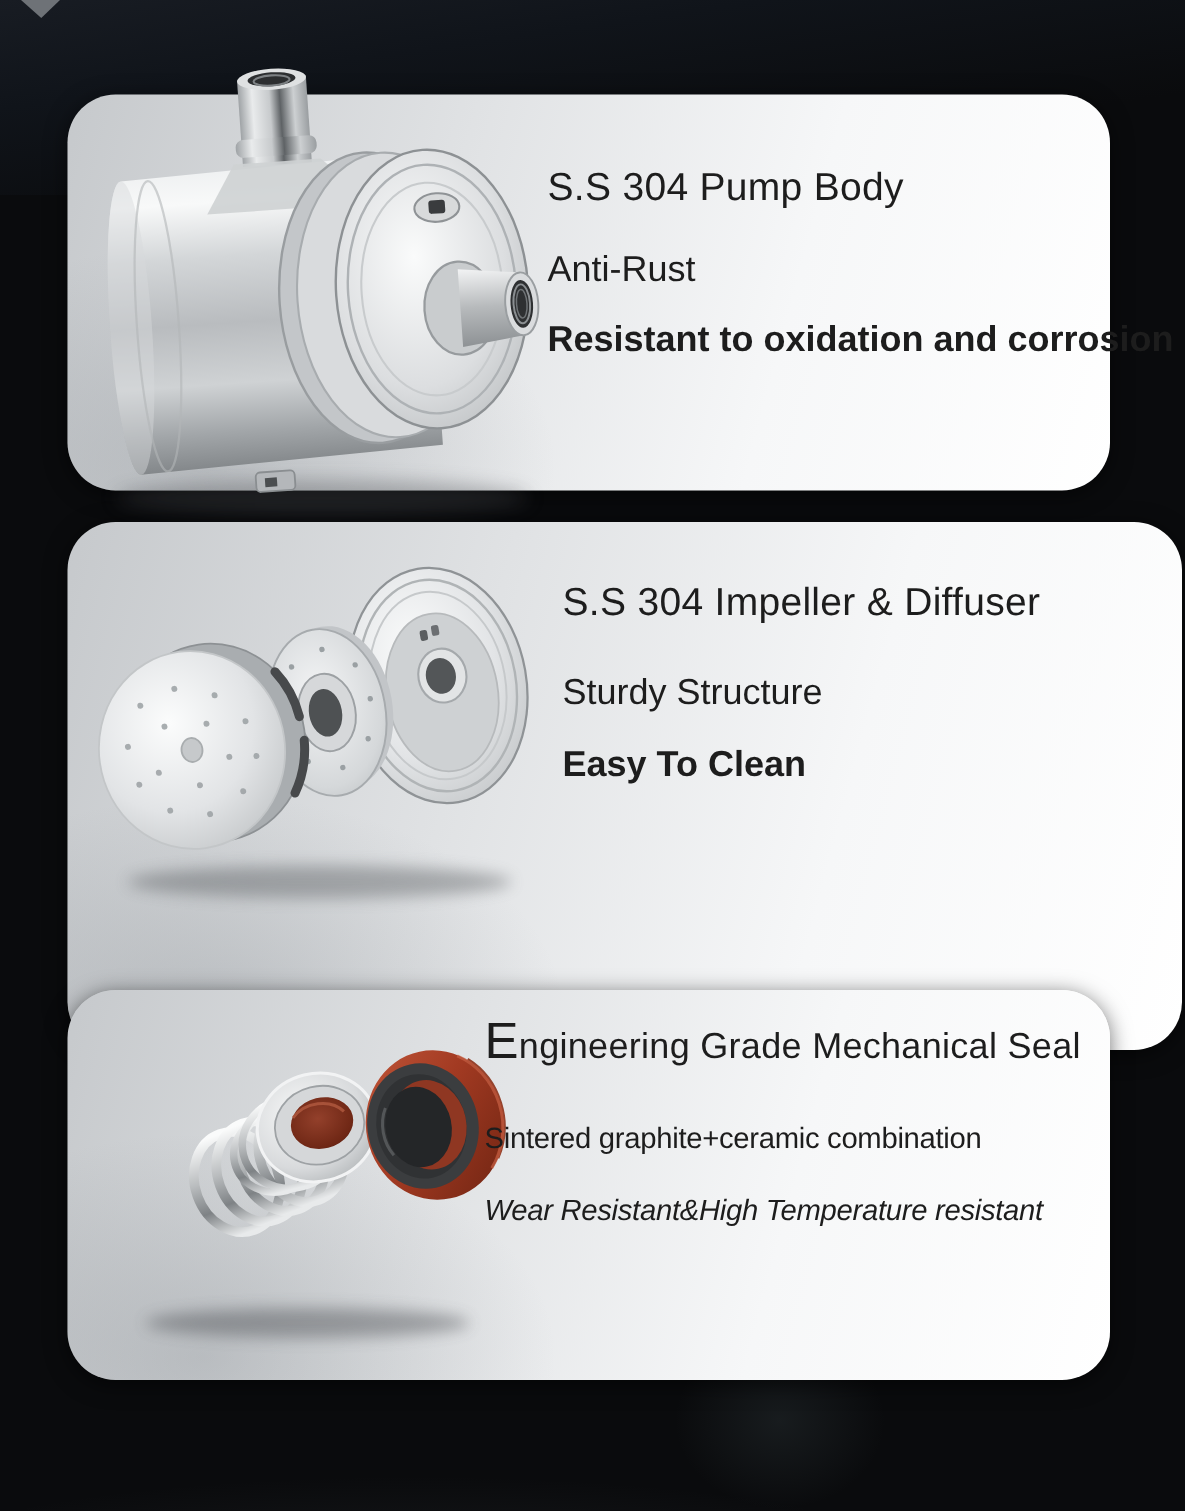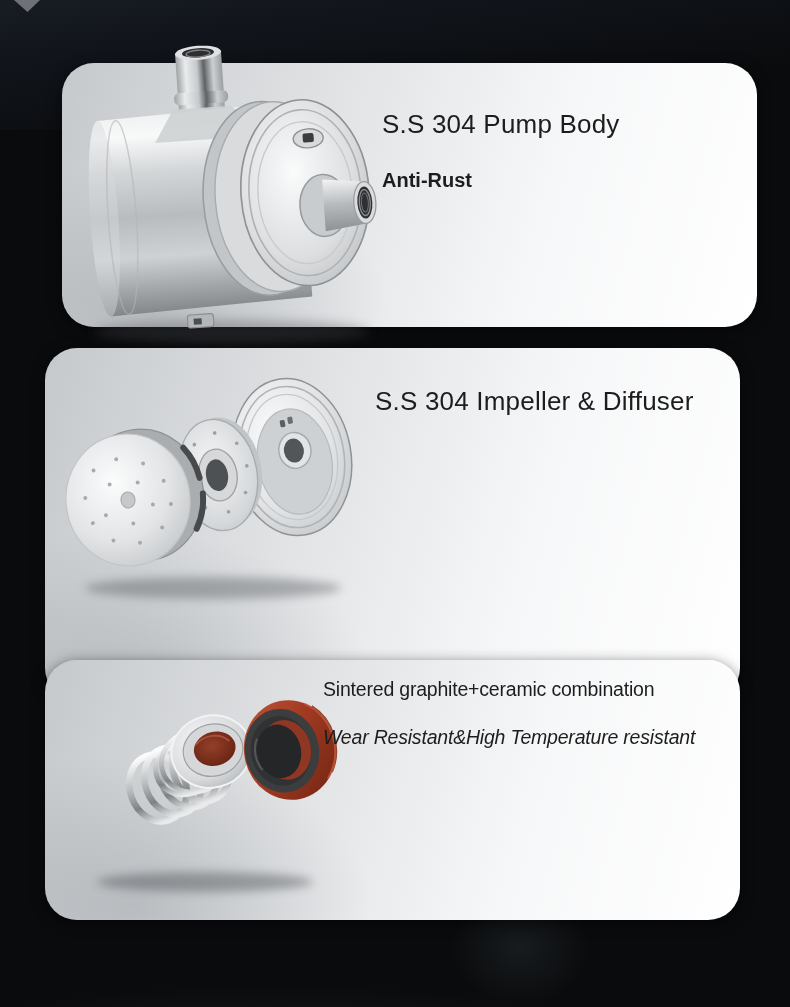--- a/index.html
+++ b/index.html
@@ -30,22 +30,22 @@
   .card {
     position:absolute; left:45px; width:695px; border-radius:32px;
     background:linear-gradient(105deg, #c6c9cc 0%, #e0e2e4 36%, #f6f7f8 68%, #ffffff 100%);
     box-shadow:0 3px 14px rgba(0,0,0,0.55);
   }
   .card::before {
     content:""; position:absolute; inset:0; border-radius:inherit;
     background:radial-gradient(ellipse 380px 240px at 13% 94%, rgba(125,131,137,0.32), rgba(125,131,137,0) 62%);
     pointer-events:none;
   }
-  .card--pump     { top:63px;  height:264px;margin-left:17px; }
-  .card--impeller { top:348px; height:352px; }
+  .card--pump     { top:63px;  height:264px; }
+  .card--impeller { top:348px; height:352px;padding-left:48px; }
   .card--seal     { top:660px; height:260px; }
 
   .illus { position:absolute; }
   .card--pump .illus     { left:12px; top:-24px; width:340px; height:310px; }
   .card--impeller .illus { left:8px;  top:12px;  width:335px; height:250px; }
   .card--seal .illus     { left:10px; top:18px;  width:330px; height:230px; }
 
   .text { position:absolute; color:#1d1d1d; }
   .card--pump .text     { left:320px; top:46px;  width:370px; }
   .card--impeller .text { left:330px; top:38px;  width:360px; }
@@ -54,21 +54,21 @@
   .card-title {
     margin:0; font-size:26px; font-weight:400; line-height:30px;
     letter-spacing:0.2px; white-space:nowrap;
   }
   .card--pump .card-title     { margin-bottom:29px; }
   .card--impeller .card-title { margin-bottom:34px; }
   .card--seal .card-title     { font-size:24px; line-height:34px; margin-bottom:32px; }
   .card--seal .card-title::first-letter { font-size:34px; }
 
   .features p {
-    margin:0; font-size:20px; line-height:24px; white-space:nowrap;
+    margin:0; font-size:24px; line-height:24px; white-space:nowrap;
   }
   .card--pump .features p + p     { margin-top:23px; }
   .card--impeller .features p + p { margin-top:24px; }
   .card--seal .features p         { font-size:19.5px; letter-spacing:-0.2px; }
   .card--seal .features p + p     { margin-top:24px;font-style:italic; }
   .card--pump .features p:last-child,
   .card--impeller .features p:last-child { font-weight:bold; }
 </style>
 </head>
 <body>
@@ -145,20 +145,21 @@
       <ellipse cx="291" cy="172" rx="3.5" ry="9.5" fill="none" stroke="#6f7376" stroke-width="1"></ellipse>
 
       <rect x="106" y="272" width="26" height="13" rx="3" fill="#b4b7ba" stroke="#8a8e91" stroke-width="1.2"></rect>
       <rect x="112" y="276" width="8" height="6" fill="#4b4e50"></rect>
     </g>
   </svg>
   <div class="text">
     <h2 class="card-title">S.S 304 Pump Body</h2>
     <div class="features">
       <p>Anti-Rust</p>
+      <p>Resistant to oxidation and corrosion</p>
     </div>
   </div>
 </section>
 
 <section class="card card--impeller">
   <svg class="illus" viewBox="0 0 335 250">
     <defs>
       <radialGradient id="i-face" cx="0.4" cy="0.35" r="0.9">
         <stop offset="0" stop-color="#fbfcfc"></stop>
           <stop offset="0.5" stop-color="#e2e4e6"></stop>
@@ -225,20 +226,22 @@
           <circle cx="12" cy="-16" r="2"></circle>
         <circle cx="24" cy="8" r="2"></circle>
           <circle cx="2" cy="24" r="2"></circle>
         <circle cx="-24" cy="12" r="2"></circle>
       </g>
     </g>
   </svg>
   <div class="text">
     <h2 class="card-title">S.S 304 Impeller &amp; Diffuser</h2>
     <div class="features">
+      <p>Sturdy Structure</p>
+      <p>Easy To Clean</p>
     </div>
   </div>
 </section>
 
 <section class="card card--seal">
   <svg class="illus" viewBox="0 0 330 230">
     <defs>
       <linearGradient id="s-chrome" x1="0" y1="0" x2="0" y2="1">
         <stop offset="0" stop-color="#fafbfb"></stop>
           <stop offset="0.4" stop-color="#b9bcbe"></stop>
@@ -288,18 +291,19 @@
       <path d="M30 -38 A 46 50 0 0 1 36 30" fill="none" stroke="#8d3118" stroke-width="3" opacity="0.9"></path>
       <path d="M24 -42 A 46 50 0 0 1 31 36" fill="none" stroke="#c66045" stroke-width="2" opacity="0.7"></path>
       <ellipse cx="-8" cy="-1" rx="37" ry="42" fill="#3b3d3f"></ellipse>
       <ellipse cx="-9" cy="-1" rx="30" ry="35" fill="#303234"></ellipse>
       <ellipse cx="-4" cy="-1" rx="25" ry="30" fill="#8f3722"></ellipse>
       <ellipse cx="-11" cy="-1" rx="22" ry="27" fill="#242628"></ellipse>
       <path d="M-30 -18 A 22 27 0 0 0 -31 14" fill="none" stroke="#5c5f61" stroke-width="2" opacity="0.8"></path>
     </g>
   </svg>
   <div class="text">
+    <h2 class="card-title">Engineering Grade Mechanical Seal</h2>
     <div class="features">
       <p>Sintered graphite+ceramic combination</p>
       <p>Wear Resistant&amp;High Temperature resistant</p>
     </div>
   </div>
 </section>
 
 </body></html>

